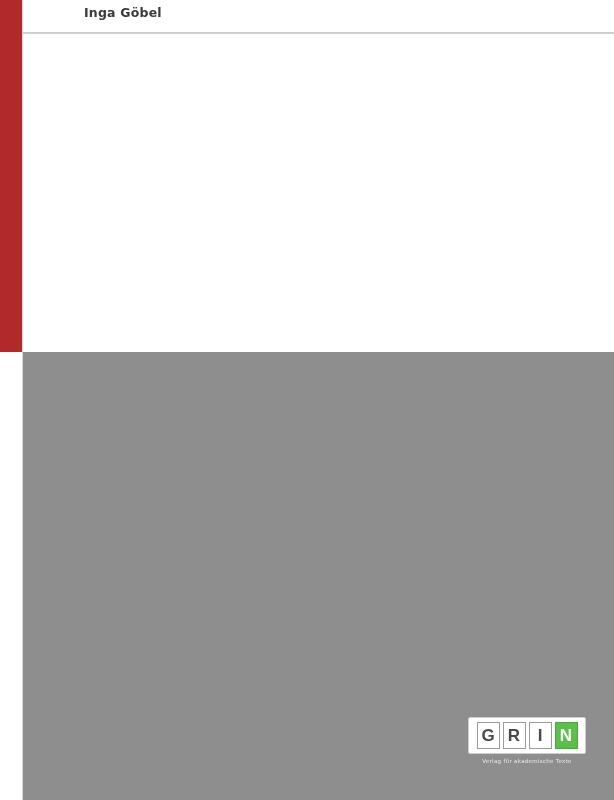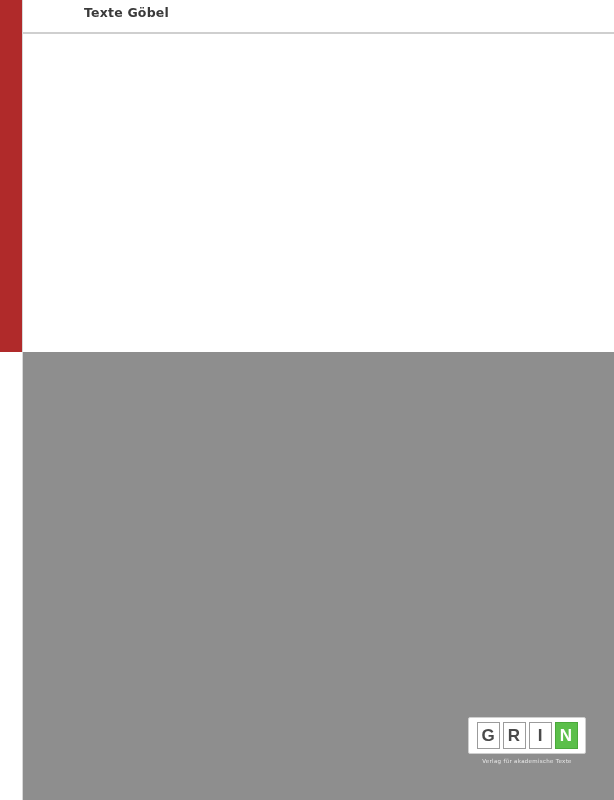--- a/index.html
+++ b/index.html
@@ -176,21 +176,21 @@
 <body>
 
 <div class="cover">
 
   <div class="grey-left-edge"></div>
   <div class="grey-body"></div>
 
   <div class="title-panel"></div>
 
   <div class="author-band">
-    <div class="author-name">Texte Göbel</div>
+    <div class="author-name">Inga Göbel</div>
   </div>
   <div class="author-rule"></div>
 
   <div class="spine"></div>
   <div class="spine-red"></div>
 
   <div class="title-block">
     <h1 class="main-title">Evaluation ausgewählter Unterrichts- und Präventionsmaterialien zur Gesundheitserziehung im Bereich Zahnkunde und -pflege</h1>
     <p class="subtitle">Unter besonderer Berücksichtigung einer zahnkundlichen Unterrichtsreihe für die Orientierungsstufe</p>
     <p class="doctype">Examensarbeit</p>

